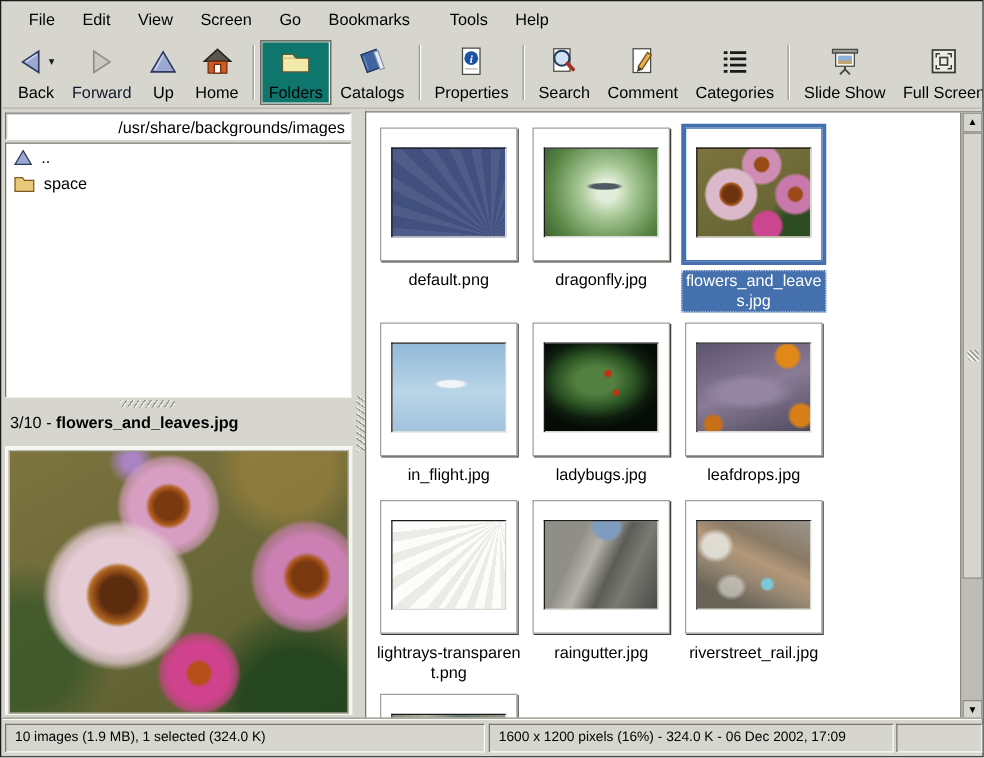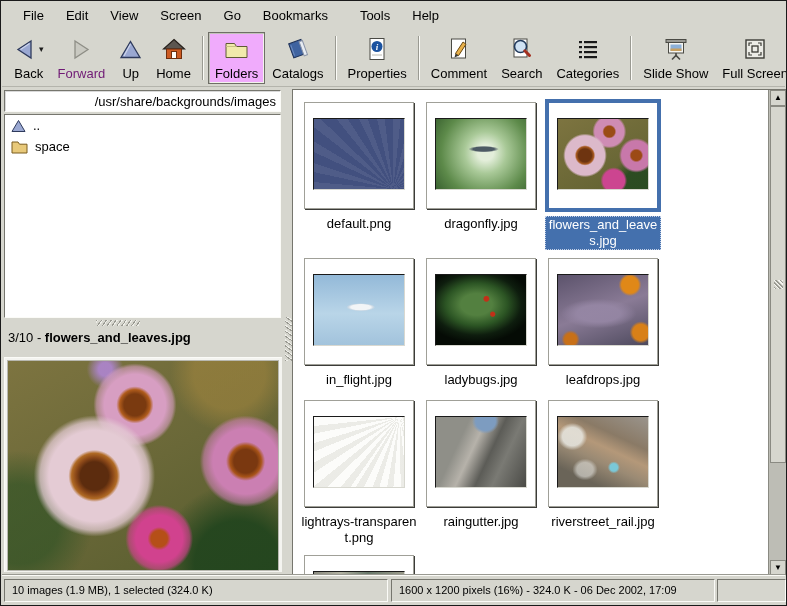--- a/index.html
+++ b/index.html
@@ -17,23 +17,23 @@
   
   #toolbar { position:absolute; top:28px; left:1px; right:1px; height:58px;
     display:flex; align-items:center; background:#d6d6ce;
     border-bottom:1px solid #b4b4ac; }
   .tb-handle { width:9px; height:46px; margin:0 3px 0 2px;
     background:repeating-linear-gradient(125deg,#a8a8a0 0 1px,#ecece6 1px 2px,transparent 2px 4px); }
   .tbtn { display:flex; flex-direction:column; align-items:center; justify-content:flex-end;
     height:52px; padding:3px 6px 2px; border:1px solid transparent; }
   .tbtn .tico { height:27px; display:flex; align-items:center; justify-content:center; }
   .tbtn .tlabel { font-size:13px; margin-top:3px; white-space:nowrap; }
-  .tbtn.active { border:1px solid #6e6e66; background:#f0abfc;
+  .tbtn.active { border:1px solid #6e6e66; background:#0f766e;
     box-shadow:inset 1px 1px 0 #c2c2ba, inset -1px -1px 0 #f2f2ec; }
-  .tbtn.disabled .tlabel { color:#701a75; }
+  .tbtn.disabled .tlabel { color:#0f172a; }
   .caret { font-size:9px; color:#1a1a1a; margin-left:3px; line-height:9px; }
   .tb-sep { width:2px; height:44px; margin:0 4px;
     border-left:1px solid #9a9a92; border-right:1px solid #fbfbf7; }
   
   .sunken { border-top:1px solid #76766e; border-left:1px solid #76766e;
     border-bottom:1px solid #fbfbf7; border-right:1px solid #fbfbf7; }
   #path-entry { position:absolute; left:3px; top:89px; width:277px; height:22px;
     background:#fff; font-family:"Liberation Sans",sans-serif; font-size:13px;
     padding:0 4px; border:1px solid #76766e; border-bottom-color:#fbfbf7; border-right-color:#fbfbf7;
     box-shadow:inset 1px 1px 0 rgba(0,0,0,0.15);text-align:right; }
@@ -251,37 +251,37 @@
         </svg>
       </div>
       <span class="tlabel">Properties</span>
     </div>
 
     <div class="tb-sep"></div>
 
     <div class="tbtn">
       <div class="tico">
         <svg width="24" height="24" viewBox="0 0 24 24">
+          <rect x="4" y="2" width="13" height="18" fill="#fff" stroke="#4a4a44"></rect>
+          <circle cx="10.5" cy="9.5" r="6" fill="#cfe2f4" stroke="#223a5c" stroke-width="1.6"></circle>
+          <line x1="14.8" y1="13.8" x2="19.5" y2="18.5" stroke="#a33020" stroke-width="3" stroke-linecap="round"></line>
+        </svg>
+      </div>
+      <span class="tlabel">Search</span>
+    </div>
+
+    <div class="tbtn">
+      <div class="tico">
+        <svg width="24" height="24" viewBox="0 0 24 24">
           <rect x="4.5" y="2" width="14" height="19" fill="#fff" stroke="#4a4a44"></rect>
           <polygon points="8.5,16.5 16,5 19,7.2 11.5,18.7" fill="#e8b04a" stroke="#6a4a10"></polygon>
           <polygon points="8.5,16.5 7.5,20.5 11.5,18.7" fill="#3a3a34"></polygon>
         </svg>
       </div>
       <span class="tlabel">Comment</span>
-    </div>
-
-    <div class="tbtn">
-      <div class="tico">
-        <svg width="24" height="24" viewBox="0 0 24 24">
-          <rect x="4" y="2" width="13" height="18" fill="#fff" stroke="#4a4a44"></rect>
-          <circle cx="10.5" cy="9.5" r="6" fill="#cfe2f4" stroke="#223a5c" stroke-width="1.6"></circle>
-          <line x1="14.8" y1="13.8" x2="19.5" y2="18.5" stroke="#a33020" stroke-width="3" stroke-linecap="round"></line>
-        </svg>
-      </div>
-      <span class="tlabel">Search</span>
     </div>
 
     <div class="tbtn">
       <div class="tico">
         <svg width="22" height="22" viewBox="0 0 22 22">
           <g fill="#1a1a1a">
             <rect x="2" y="3" width="3" height="2.2"></rect>
               <rect x="7" y="3" width="13" height="2.2"></rect>
             <rect x="2" y="8" width="3" height="2.2"></rect>
               <rect x="7" y="8" width="13" height="2.2"></rect>

